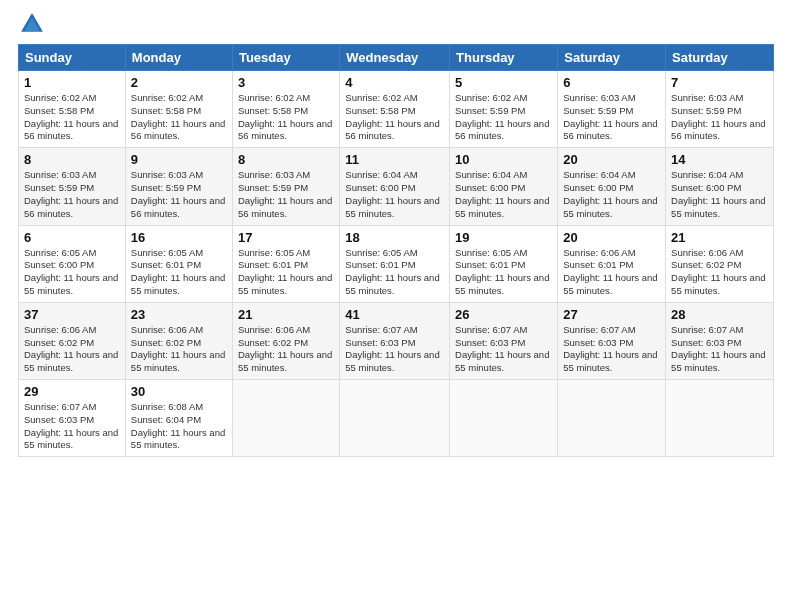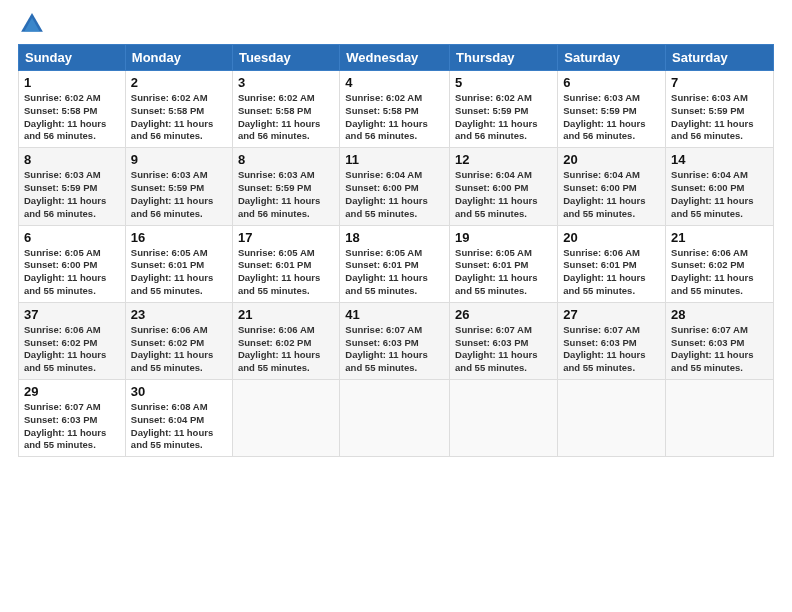--- a/index.html
+++ b/index.html
@@ -89,21 +89,20 @@
       font-size: 13px;
       font-weight: bold;
       color: #111;
       display: block;
       margin-bottom: 2px;
     }
     .day-info {
       font-size: 9.5px;
       color: #333;
       line-height: 1.35;
-      font-weight: bold;
     }
     .empty-cell {
       background: #f9f9f9 !important;
     }
   </style>
 </head>
 <body>
 
 <div class="page">
   <div class="header">
@@ -221,21 +220,21 @@
       </td>
           <td>
         <span class="day-number">11</span>
         <div class="day-info">
           Sunrise: 6:04 AM<br>
           Sunset: 6:00 PM<br>
           Daylight: 11 hours and 55 minutes.
         </div>
       </td>
           <td>
-        <span class="day-number">12</span>
+        <span class="day-number">10</span>
         <div class="day-info">
           Sunrise: 6:04 AM<br>
           Sunset: 6:00 PM<br>
           Daylight: 11 hours and 55 minutes.
         </div>
       </td>
           <td>
         <span class="day-number">20</span>
         <div class="day-info">
           Sunrise: 6:04 AM<br>

